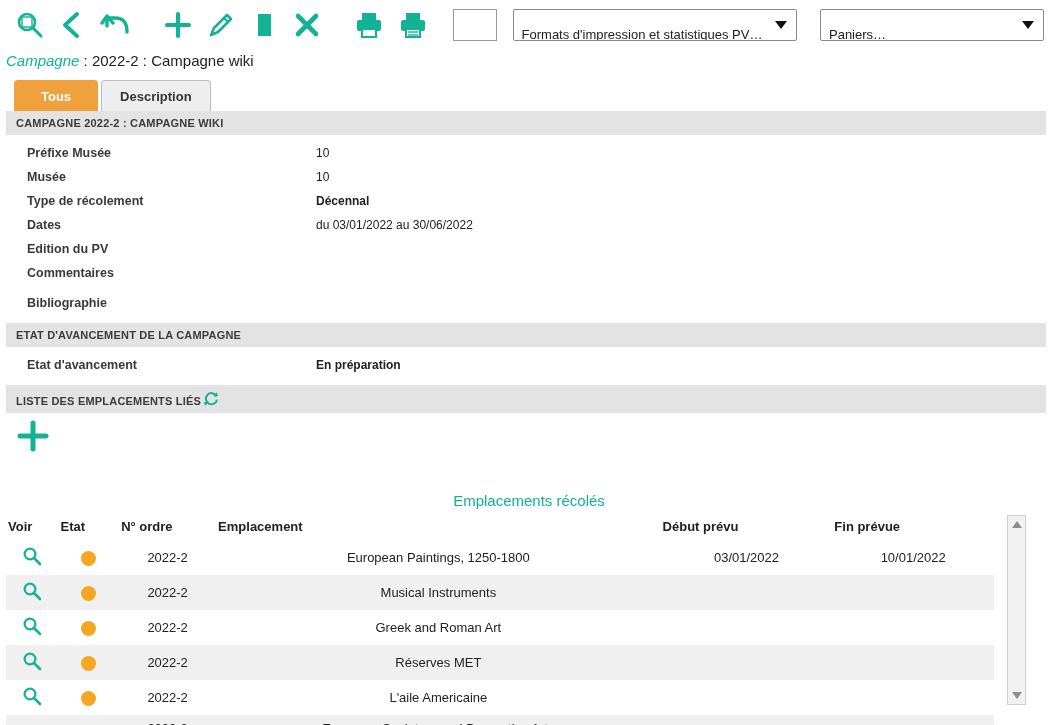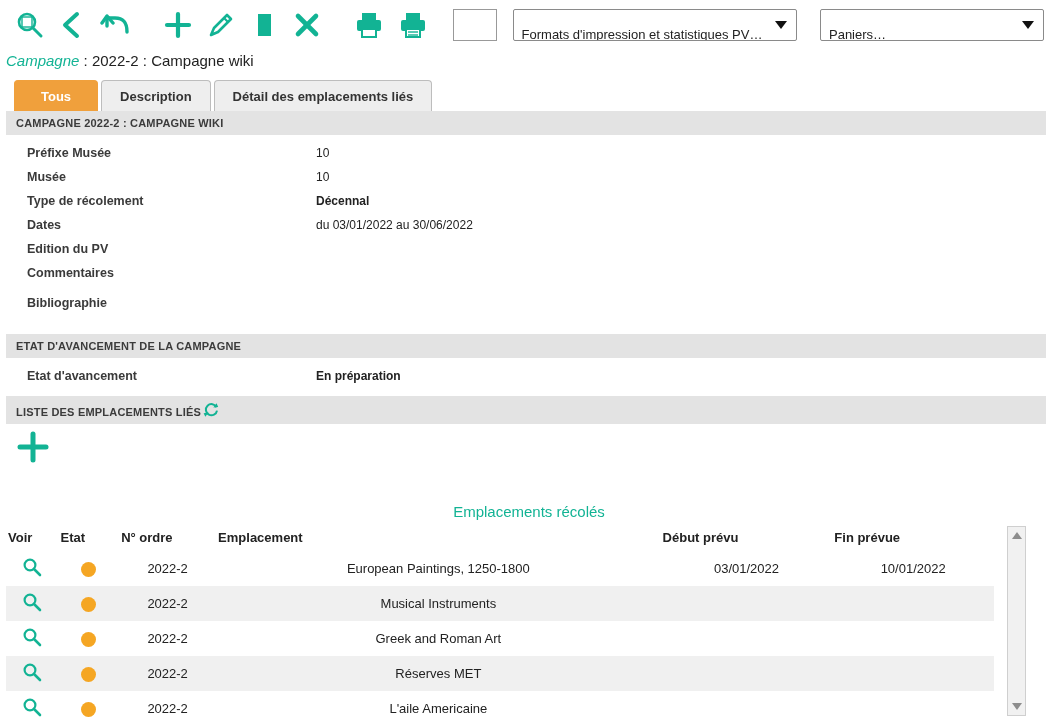--- a/index.html
+++ b/index.html
@@ -315,21 +315,20 @@
     </div>
   </div>
 
   <div class="breadcrumb">
     <span class="link">Campagne</span><span> : </span><span>2022-2</span><span> : </span><span>Campagne wiki</span>
   </div>
 
   <div class="tabs">
     <div class="tab active">Tous</div>
     <div class="tab">Description</div>
-    <div class="tab">Détail des emplacements liés</div>
   </div>
 
   <div class="section-bar">
     <span>CAMPAGNE 2022-2 : CAMPAGNE WIKI</span>
   </div>
 
   <div class="fields">
     <div class="frow">
       <div class="flabel">Préfixe Musée</div>
       <div class="fvalue">10</div>
@@ -353,21 +352,21 @@
     <div class="frow">
       <div class="flabel">Commentaires</div>
       <div class="fvalue"></div>
     </div>
     <div class="frow" style="padding-top:8px;">
       <div class="flabel">Bibliographie</div>
       <div class="fvalue"></div>
     </div>
   </div>
 
-  <div class="section-bar" style="margin-top:19px;">
+  <div class="section-bar" style="margin-top:8px;">
     <span>ETAT D'AVANCEMENT DE LA CAMPAGNE</span>
   </div>
   <div class="fields">
     <div class="frow">
       <div class="flabel">Etat d'avancement</div>
       <div class="fvalue bold">En préparation</div>
     </div>
   </div>
 
   <div class="section-bar" style="margin-top:8px;align-items:flex-end;">

